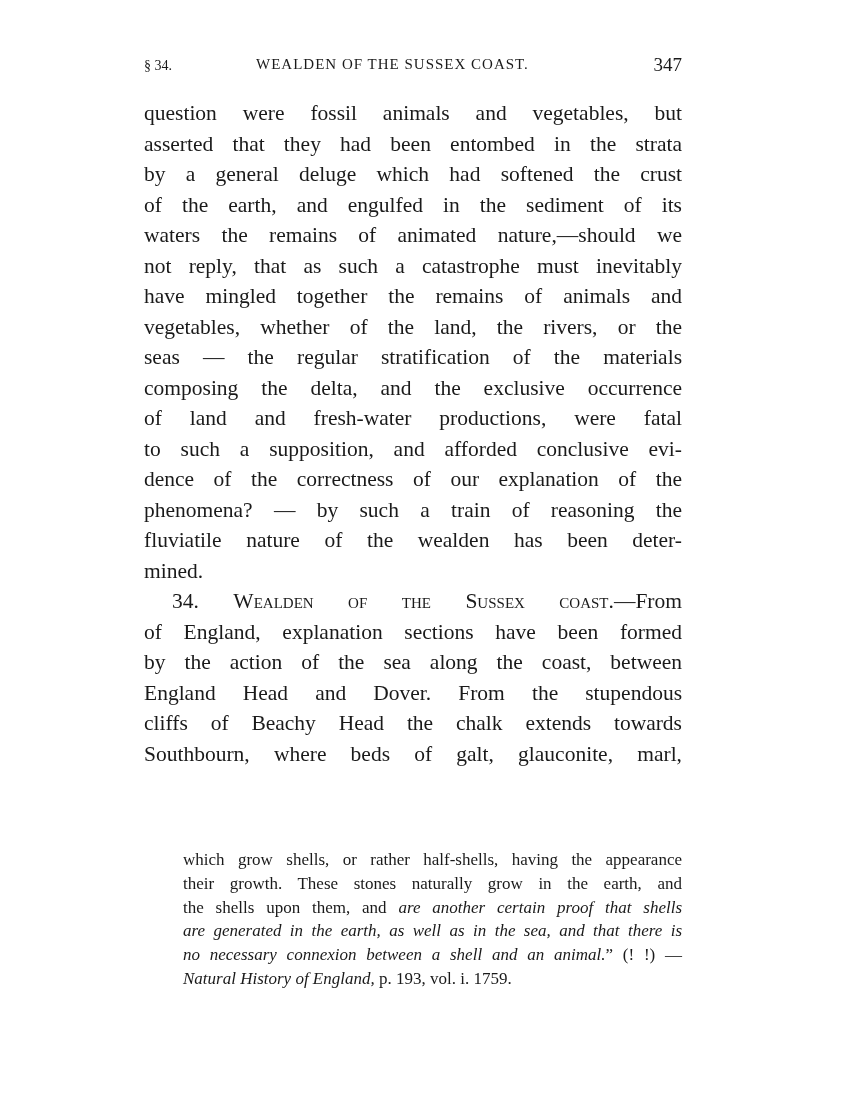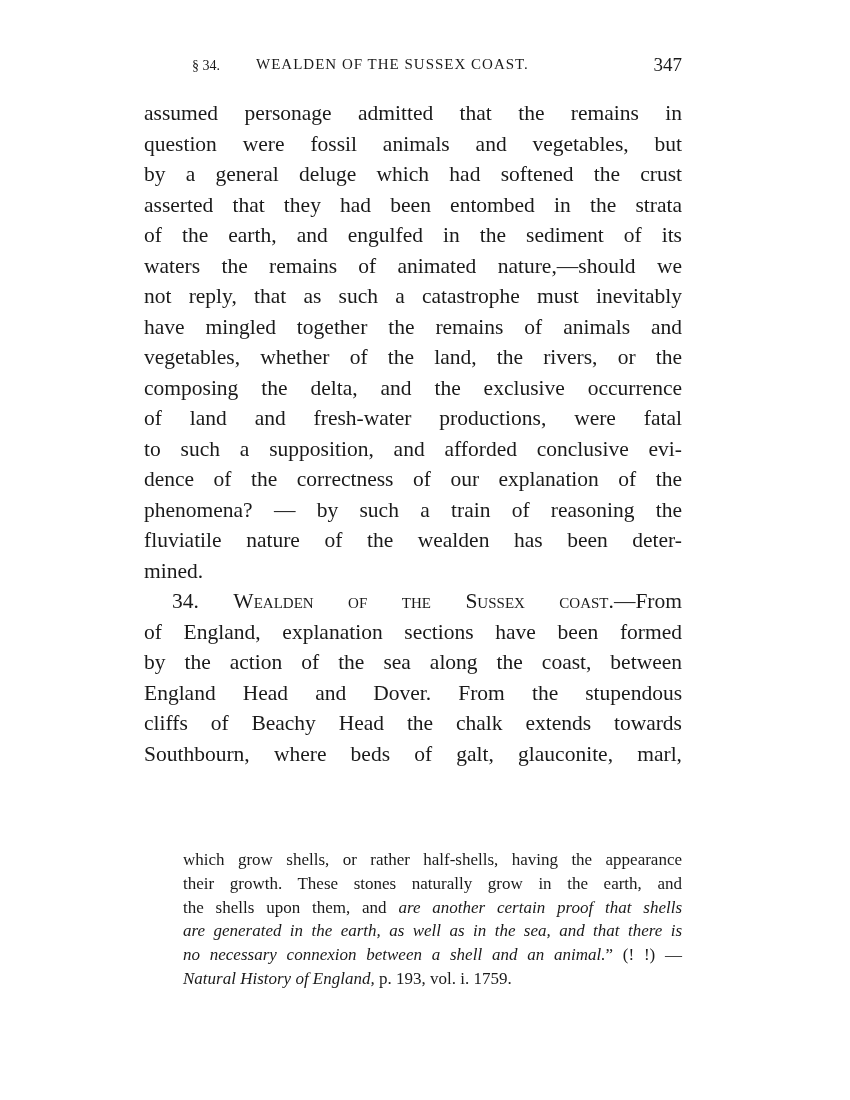--- a/index.html
+++ b/index.html
@@ -1,19 +1,19 @@
 <!DOCTYPE html>
 <html><head>
   <meta charset="utf-8">
   <style>
     html, body { margin: 0; padding: 0; background: #ffffff; }
     body { width: 850px; height: 1100px; position: relative; overflow: hidden; color: #1a1a1a; font-family: "Liberation Serif", "DejaVu Serif", serif; }
     .page { position: absolute; left: 144px; top: 0; width: 538px; }
     .header { position: absolute; top: 54px; left: 0; width: 538px; height: 24px; font-size: 15px; }
-    .hdr-sec { position: absolute; left: 0; top: 4px; font-size: 14px; margin-left: 48px; }
+    .hdr-sec { position: absolute; left: 0; top: 4px; font-size: 14px; }
     .hdr-title { position: absolute; left: 112px; top: 2px; font-size: 15px; letter-spacing: 1px; }
     .hdr-num { position: absolute; right: 0; top: 0; font-size: 19px; }
     .body-text { position: absolute; top: 98px; left: 0; width: 538px; font-size: 21.5px; line-height: 30.5px; }
     .line { display: block; text-align: justify; text-align-last: justify; white-space: nowrap; }
     .line.last { text-align-last: left; }
     .line.indent { padding-left: 28px; }
     .sc { font-variant: small-caps; }
     .footnote { position: absolute; top: 848px; left: 0; width: 538px; font-size: 17px; line-height: 23.8px; }
     .fline { display: block; text-align: justify; text-align-last: justify; white-space: nowrap; margin-left: 39px; }
     .fline.last { text-align-last: left; }
@@ -23,29 +23,29 @@
 <body>
 
 <div class="page">
   <div class="header">
     <span class="hdr-sec">§ 34.</span>
     <span class="hdr-title">WEALDEN OF THE SUSSEX COAST.</span>
     <span class="hdr-num">347</span>
   </div>
 
   <div class="body-text">
-    <span class="line">assumed personage admitted that the remains in</span>
     <span class="line">question were fossil animals and vegetables, but</span>
+    <span class="line">asserted that they had been entombed in the strata</span>
     <span class="line">by a general deluge which had softened the crust</span>
-    <span class="line">asserted that they had been entombed in the strata</span>
     <span class="line">of the earth, and engulfed in the sediment of its</span>
     <span class="line">waters the remains of animated nature,—should we</span>
     <span class="line">not reply, that as such a catastrophe must inevitably</span>
     <span class="line">have mingled together the remains of animals and</span>
     <span class="line">vegetables, whether of the land, the rivers, or the</span>
+    <span class="line">seas — the regular stratification of the materials</span>
     <span class="line">composing the delta, and the exclusive occurrence</span>
     <span class="line">of land and fresh-water productions, were fatal</span>
     <span class="line">to such a supposition, and afforded conclusive evi-</span>
     <span class="line">dence of the correctness of our explanation of the</span>
     <span class="line">phenomena? — by such a train of reasoning the</span>
     <span class="line">fluviatile nature of the wealden has been deter-</span>
     <span class="line last">mined.</span>
 
     <span class="line indent"><span>34.</span> <span class="sc">Wealden of the Sussex coast.</span><span>—From</span></span>
     <span class="line">of England, explanation sections have been formed</span>

